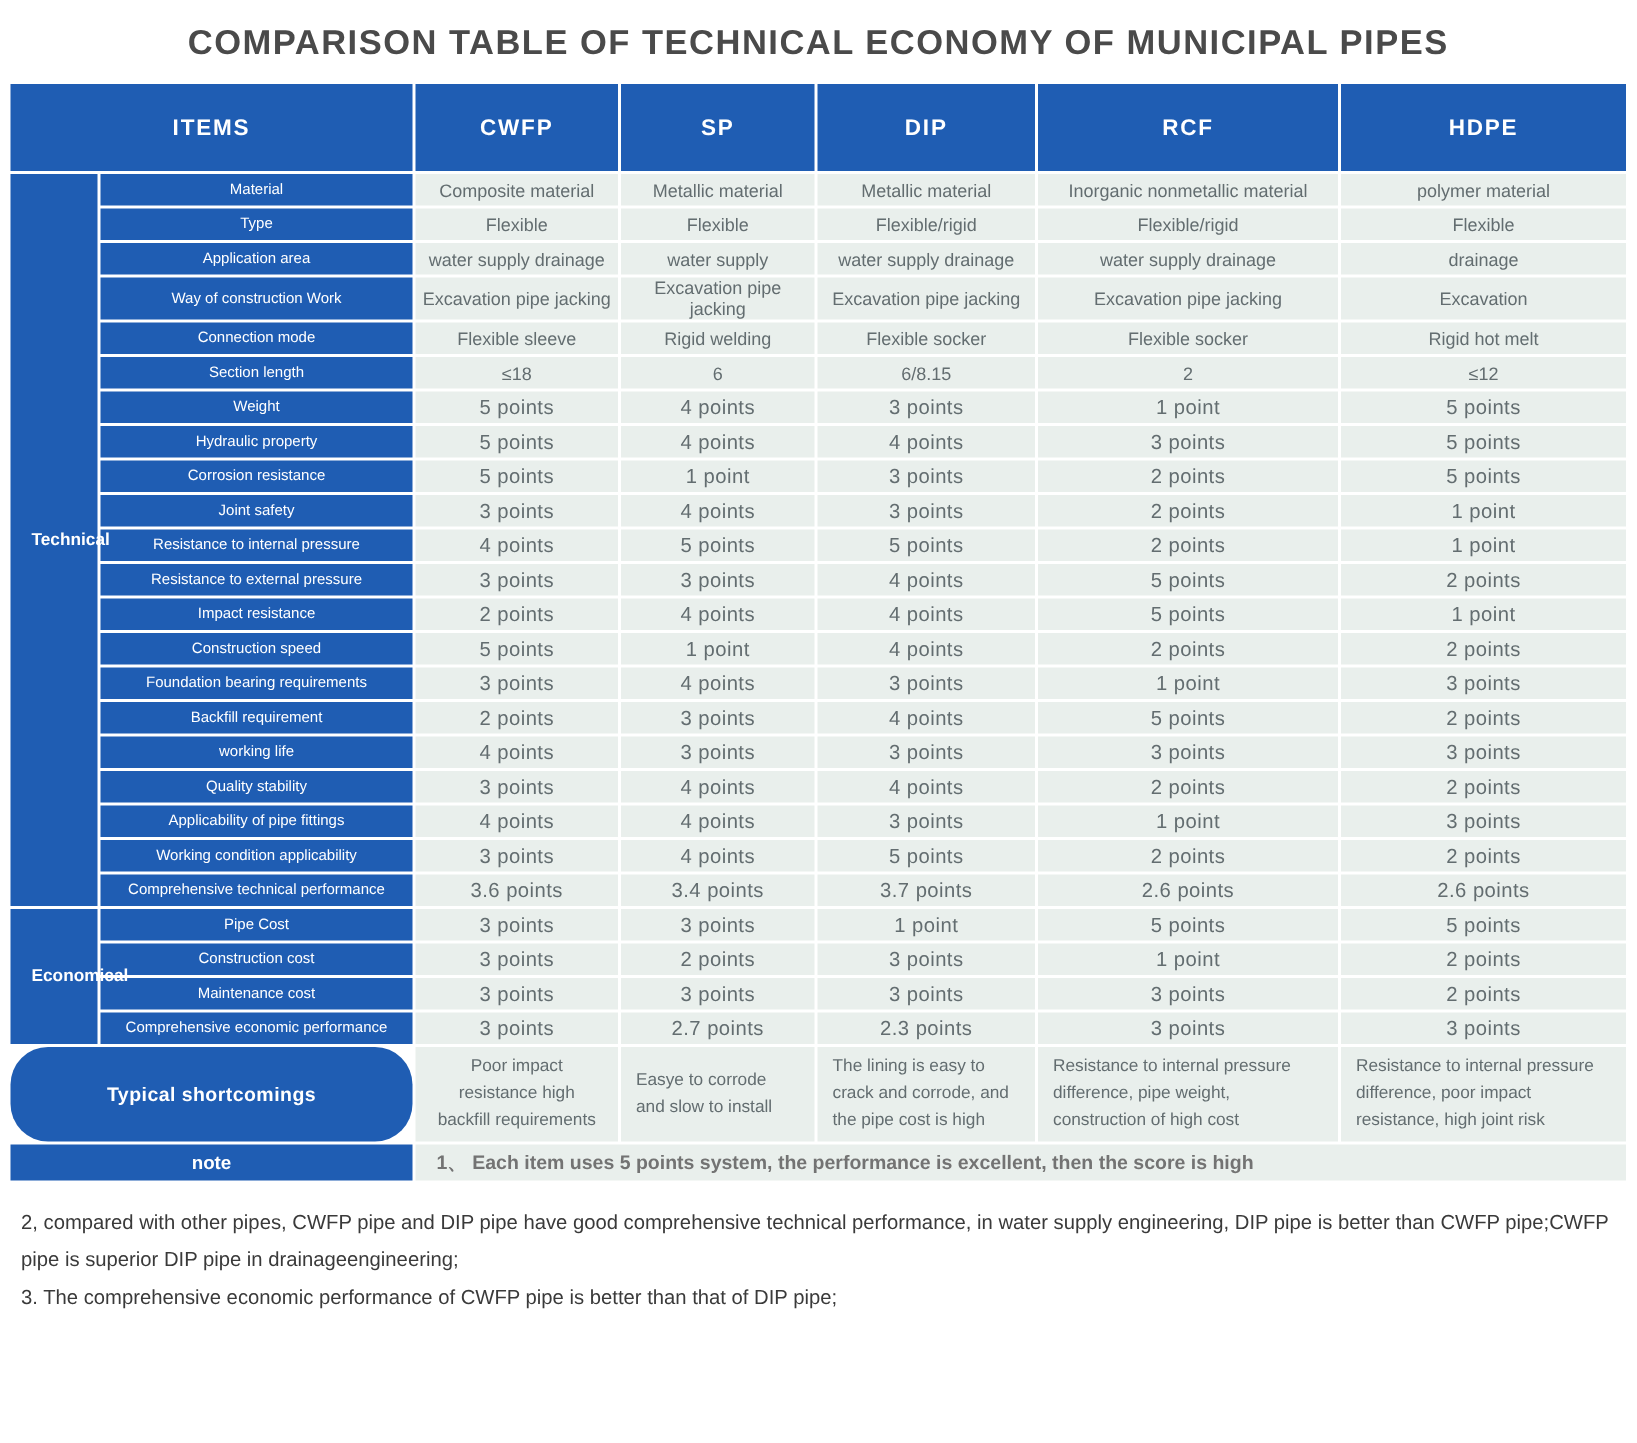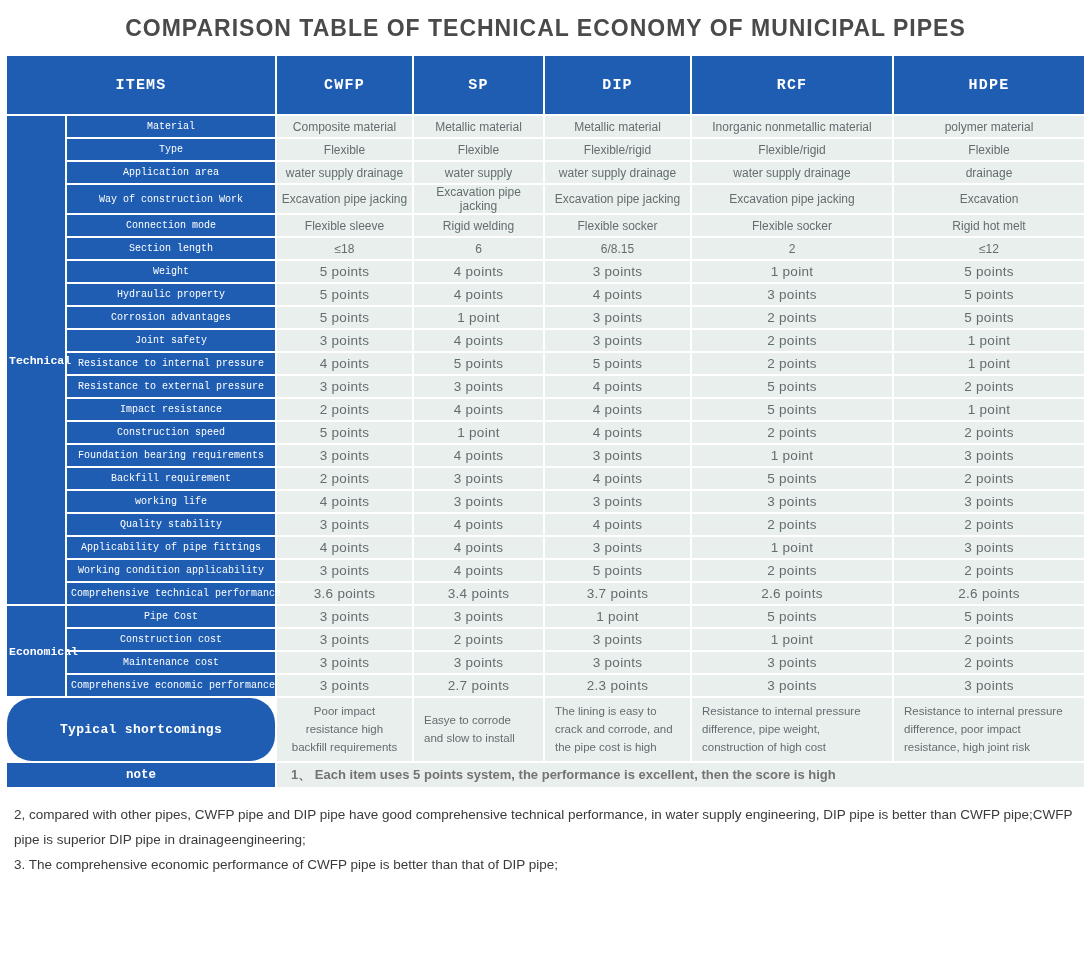--- a/index.html
+++ b/index.html
@@ -16,33 +16,33 @@
     letter-spacing:1px;
     color:#4a4a4a;
   }
   table.cmp {
     border-collapse:separate;
     border-spacing:2px;
     table-layout:fixed;
     width:1081px;
     margin:0 auto;
   }
-  .blue { background:#1f5db3; color:#ffffff;font-family:Liberation Mono, monospace; }
+  .blue { background:#1f5db3; color:#ffffff; }
   th.items-h, th.col-h {
     height:56px;
     font-size:15px;
     font-weight:700;
     letter-spacing:1.2px;
     text-align:center;
   }
   td.cat {
     font-size:11.5px;
     font-weight:700;
-    text-align:left;
-    padding:0 2px;
+    text-align:center;
+    padding:0 14px;
   }
   td.label {
     height:21px;
     font-size:10px;
     font-weight:500;
     text-align:center;
     padding:0 4px;
     white-space:nowrap;
   }
   td.data {
@@ -174,21 +174,21 @@
       </tr>
       <tr class="">
         <td class="blue label">Hydraulic property</td>
         <td class="data val">5 points</td>
         <td class="data val">4 points</td>
         <td class="data val">4 points</td>
         <td class="data val">3 points</td>
         <td class="data val">5 points</td>
       </tr>
       <tr class="">
-        <td class="blue label">Corrosion advantages</td>
+        <td class="blue label">Corrosion resistance</td>
         <td class="data val">5 points</td>
         <td class="data val">1 point</td>
         <td class="data val">3 points</td>
         <td class="data val">2 points</td>
         <td class="data val">5 points</td>
       </tr>
       <tr class="">
         <td class="blue label">Joint safety</td>
         <td class="data val">3 points</td>
         <td class="data val">4 points</td>

